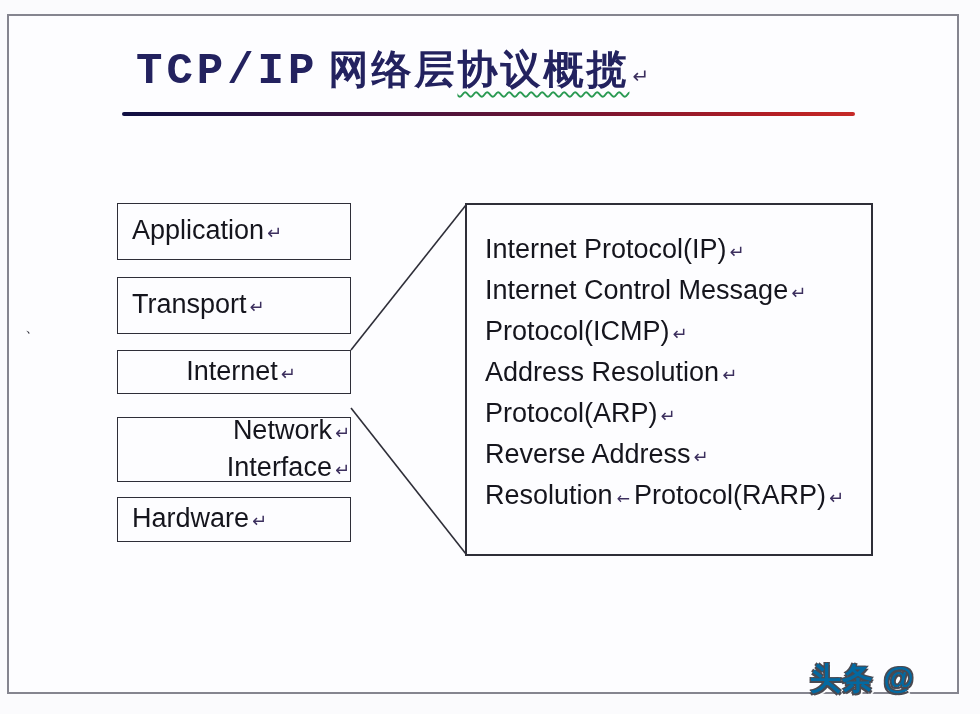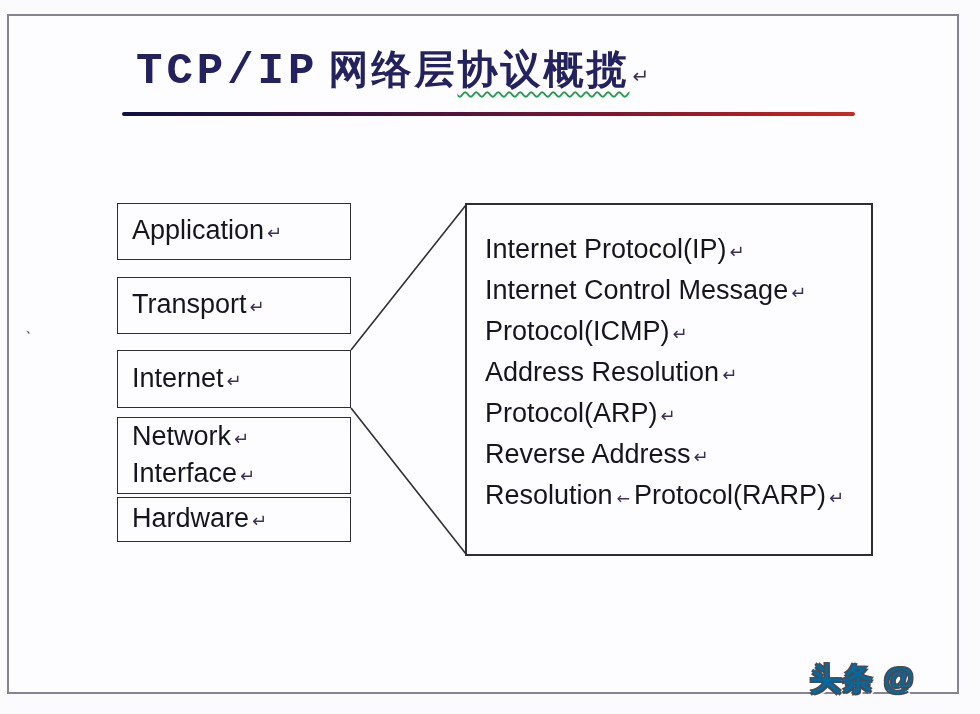--- a/index.html
+++ b/index.html
@@ -39,22 +39,22 @@
   }
   
   .layer{
     position:absolute;left:117px;width:234px;box-sizing:border-box;
     border:1.5px solid #2e2e38;background:transparent;
     display:flex;flex-direction:column;justify-content:center;
     padding-left:14px;font-size:27px;line-height:34px;
   }
   #layer-0{top:203px;height:57px;}
   #layer-1{top:277px;height:57px;}
-  #layer-2{top:350px;height:58px;}
-  #layer-3{top:417px;height:77px;}
+  #layer-2{top:350px;height:44px;text-align:center;}
+  #layer-3{top:417px;height:65px;text-align:right;}
   #layer-4{top:497px;height:45px;}
   
   .protobox{
     position:absolute;left:465px;top:203px;width:408px;height:353px;box-sizing:border-box;
     border:2px solid #2e2e38;background:#fdfdff;
     padding:25px 8px 0 18px;font-size:27px;
   }
   .protobox p{margin:0;line-height:39px;}
   .pg-1{margin-bottom:4px;}
   .pg-2{margin-bottom:17px;}

